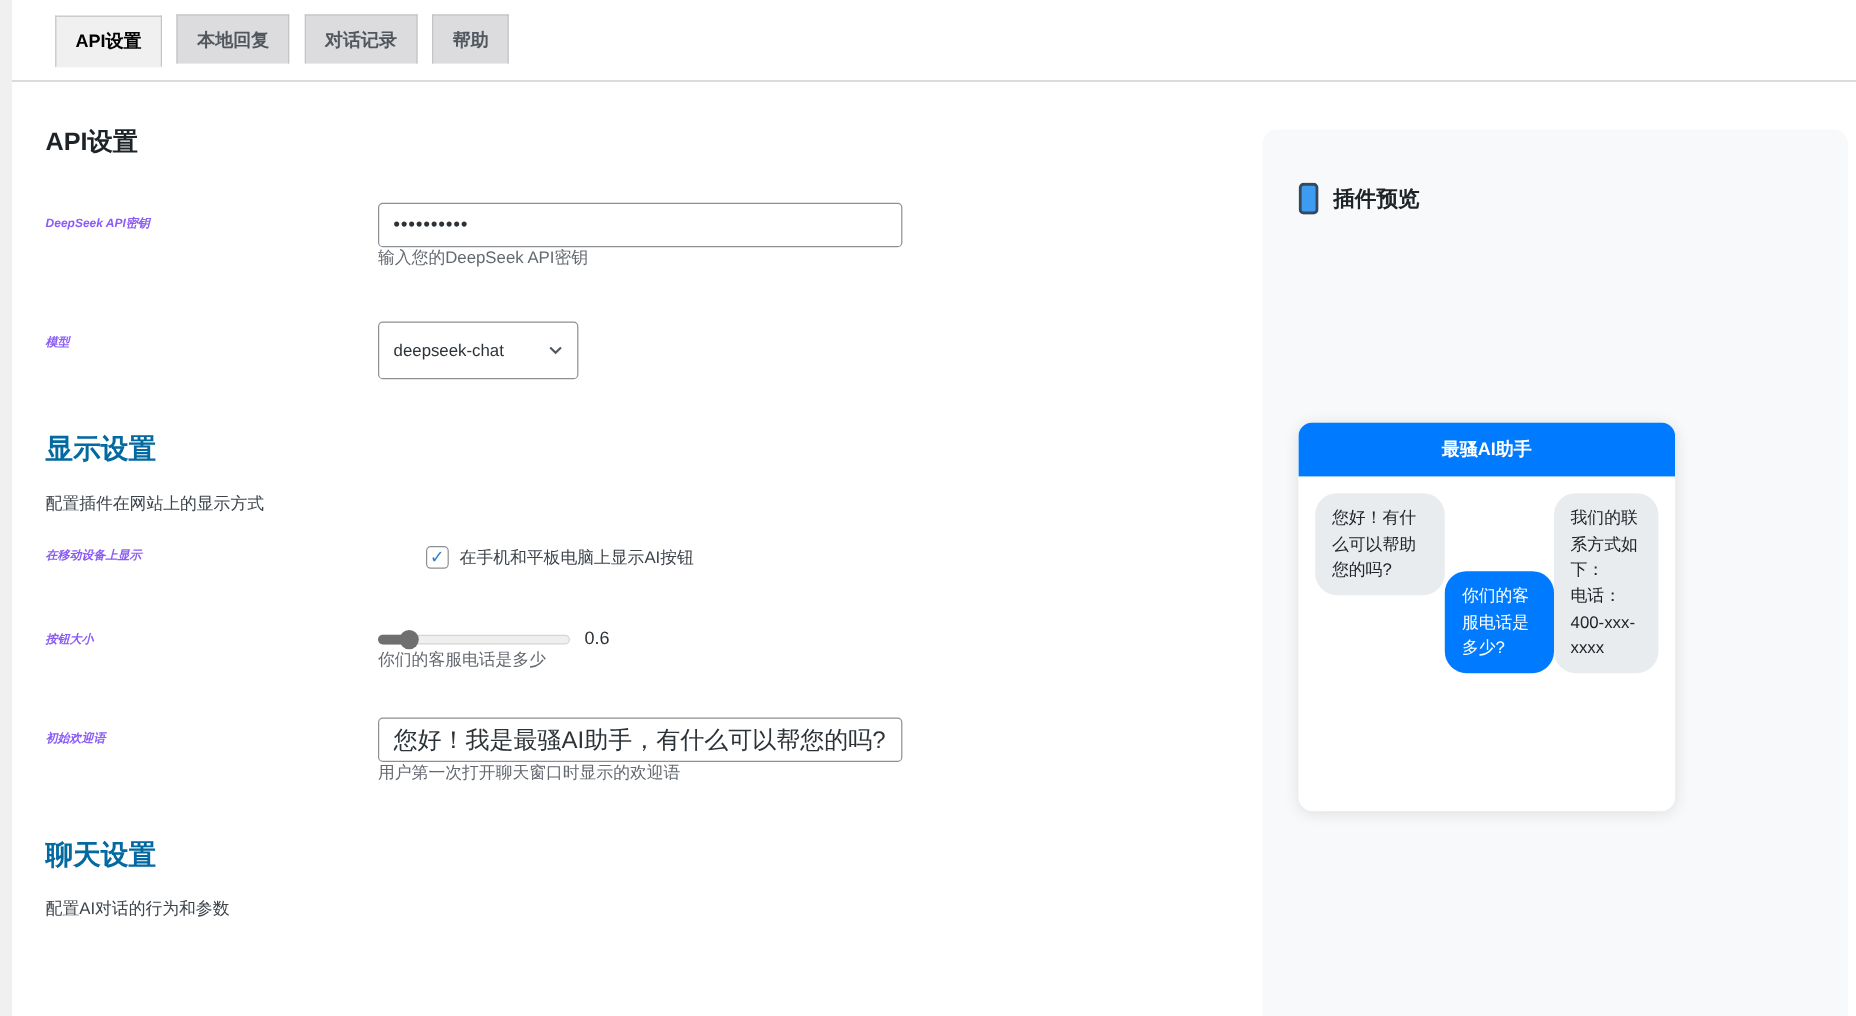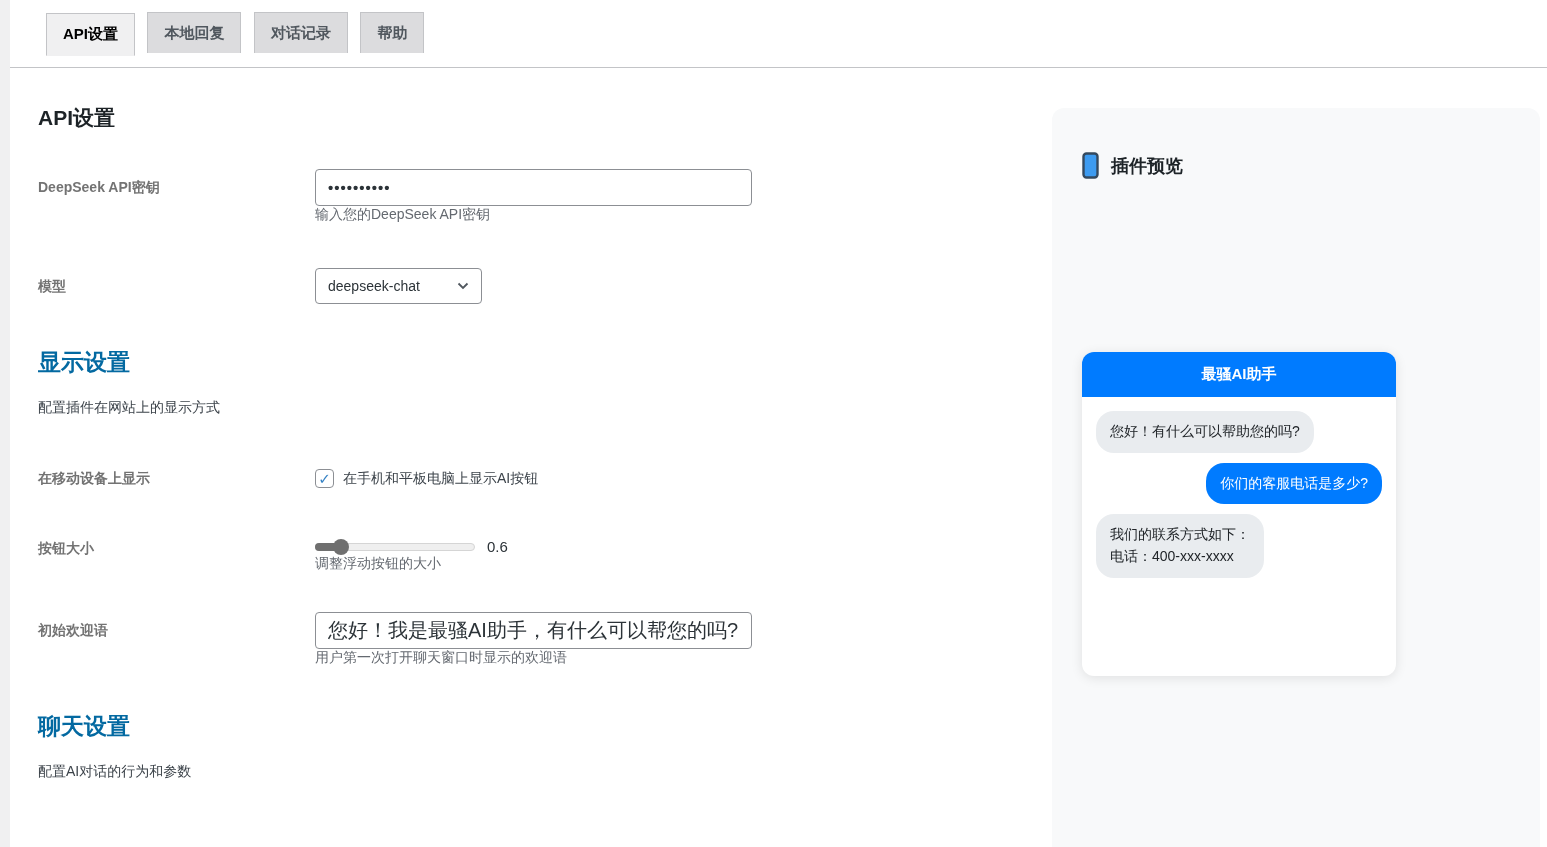--- a/index.html
+++ b/index.html
@@ -17,30 +17,30 @@
   .tab.active { background:#f0f0f1; color:#000; position:relative; top:1px;
     padding-bottom:11px; border-bottom:1px solid #f0f0f1; }
 
   
   .content { position:absolute; left:10px; top:57px; width:1030px; padding-left:28px; }
   h1.section { font-size:21px; font-weight:700; color:#1d2327; margin-top:47px; }
   h2.section { font-size:23px; font-weight:700; color:#0369a1; }
   .desc { font-size:14px; color:#3c434a; margin-top:21px; }
   .desc a { color:#2271b1; text-decoration:underline; cursor:pointer; }
   .row { display:flex; }
-  .row-label { width:277px; flex:none; font-size:14px; font-weight:700; color:#737373; padding-top:10px; }
+  .row-label { width:277px; flex:none; font-size:10px; font-weight:700; color:#8b5cf6; padding-top:10px;font-style:italic; }
   .row-field { flex:1; }
   .text-input { width:437px; height:37px; border:1px solid #8c8f94; border-radius:4px;
     padding:0 12px; font-size:20px; color:#2c3338; background:#fff; outline:none;
     font-family:"Liberation Sans","DejaVu Sans",sans-serif; }
   .text-input.secret { font-weight:700; letter-spacing:1px; font-size:15px; }
   .help { font-size:14px; color:#646970; }
 
   .select { display:inline-flex; align-items:center; justify-content:space-between;
-    width:167px; height:36px; padding:0 12px; border:1px solid #8c8f94; border-radius:4px;
+    width:167px; height:48px; padding:0 12px; border:1px solid #8c8f94; border-radius:4px;
     background:#fff; font-size:14px; color:#2c3338; cursor:pointer; }
   .select svg { flex:none; margin-left:10px; }
 
   .check-row { display:flex; align-items:center; cursor:pointer; padding-top:6px; }
   .checkbox { width:19px; height:19px; border:1px solid #8c8f94; border-radius:4px;
     background:#fff; display:flex; align-items:center; justify-content:center; flex:none; }
   .checkmark { color:#3582c4; font-size:15px; font-weight:700; line-height:1; }
   .check-label { font-size:14px; color:#3c434a; margin-left:9px; }
 
   .slider-row { display:flex; align-items:center; padding-top:8px; }
@@ -50,37 +50,37 @@
   .slider-fill { position:absolute; left:0; top:4px; height:8px; width:14%;
     background:#6f6f6f; border-radius:5px 0 0 5px; }
   .slider-thumb { position:absolute; left:11%; top:0; width:16px; height:16px;
     background:#6f6f6f; border-radius:50%; }
   .slider-value { font-size:15px; color:#2c3338; margin-left:12px; }
 
   
   .mt-row1 { margin-top:37px; }
   .mt-row2 { margin-top:44px; }
   .mt-h2a  { margin-top:43px; }
-  .mt-row3 { margin-top:46px; }
+  .mt-row3 { margin-top:20px;gap:40px; }
   .mt-row4 { margin-top:42px; }
   .mt-row5 { margin-top:39px; }
   .mt-h2b  { margin-top:44px; }
 
   
   .preview-panel { position:absolute; left:1052px; top:108px; width:488px; height:780px;
     background:#f8f9fa; border-radius:12px; padding:44px 30px 30px 30px; }
   .preview-title-row { display:flex; align-items:center; }
   .preview-title-row svg { flex:none; }
   .preview-title { font-size:18px; font-weight:700; color:#1d2327; margin-left:12px; }
 
   .chat-widget { width:314px; margin-top:173px; background:#fff; border-radius:12px;
     box-shadow:0 2px 12px rgba(0,0,0,0.10); height:324px; overflow:hidden; }
   .chat-header { height:45px; background:#007bff; color:#fff; font-size:15px; font-weight:700;
     display:flex; align-items:center; justify-content:center; }
-  .chat-body { padding:14px; display:flex; flex-direction:column; }
+  .chat-body { padding:14px; display:flex; flex-direction:row; }
   .bubble { max-width:265px; padding:10px 14px; border-radius:18px; font-size:14px;
     line-height:1.55; margin-bottom:10px; }
   .bubble.bot { background:#e9ecef; color:#212529; align-self:flex-start; }
   .bubble.user { background:#007bff; color:#fff; align-self:flex-end; }
 </style>
 </head>
 <body>
 
 <div class="page">
   <div class="left-strip"></div>
@@ -134,21 +134,21 @@
       <div class="row-label">按钮大小</div>
       <div class="row-field">
         <div class="slider-row">
           <div class="slider">
             <div class="slider-track"></div>
             <div class="slider-fill"></div>
             <div class="slider-thumb"></div>
           </div>
           <span class="slider-value">0.6</span>
         </div>
-        <p class="help">调整浮动按钮的大小</p>
+        <p class="help">你们的客服电话是多少</p>
       </div>
     </div>
 
     <div class="row mt-row5">
       <div class="row-label">初始欢迎语</div>
       <div class="row-field">
         <input type="text" class="text-input" value="您好！我是最骚AI助手，有什么可以帮您的吗?" style="">
         <p class="help">用户第一次打开聊天窗口时显示的欢迎语</p>
       </div>
     </div>

